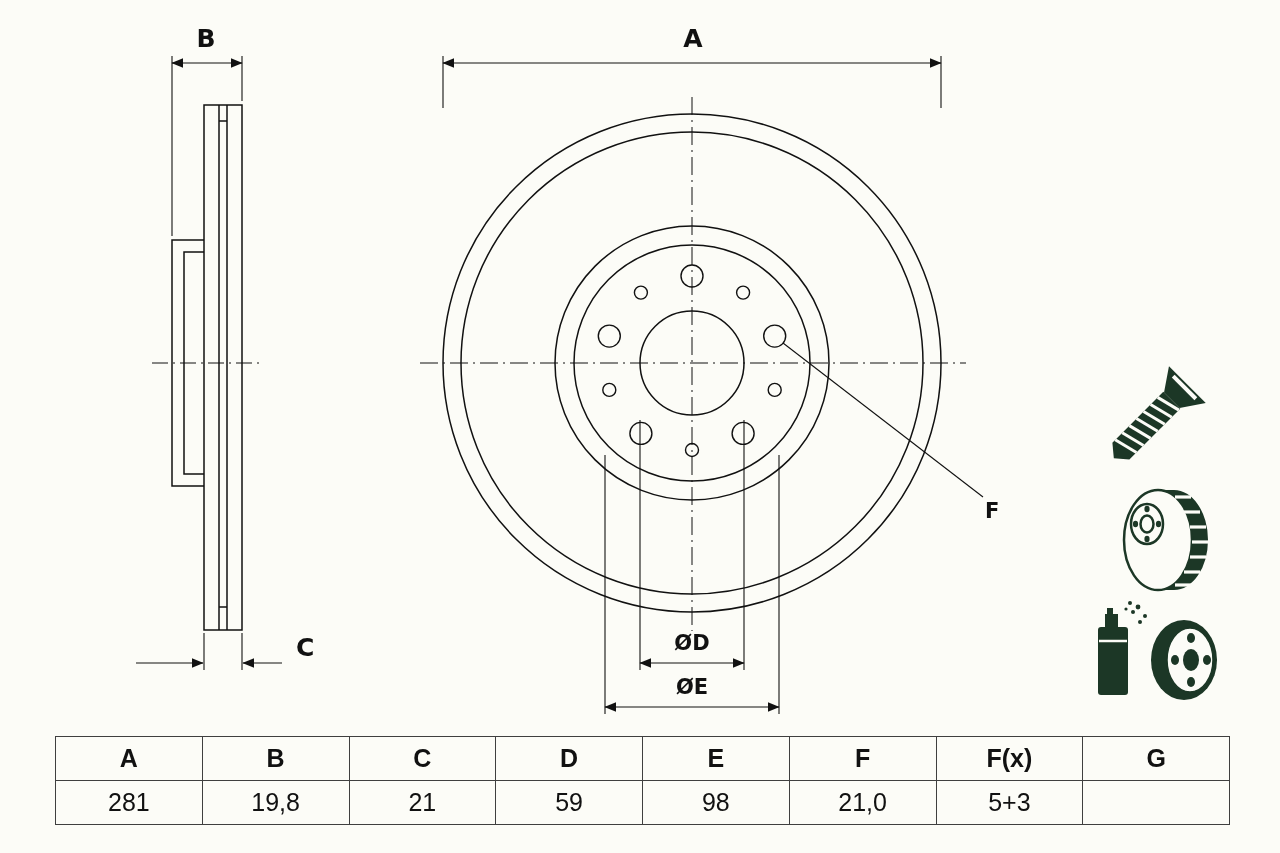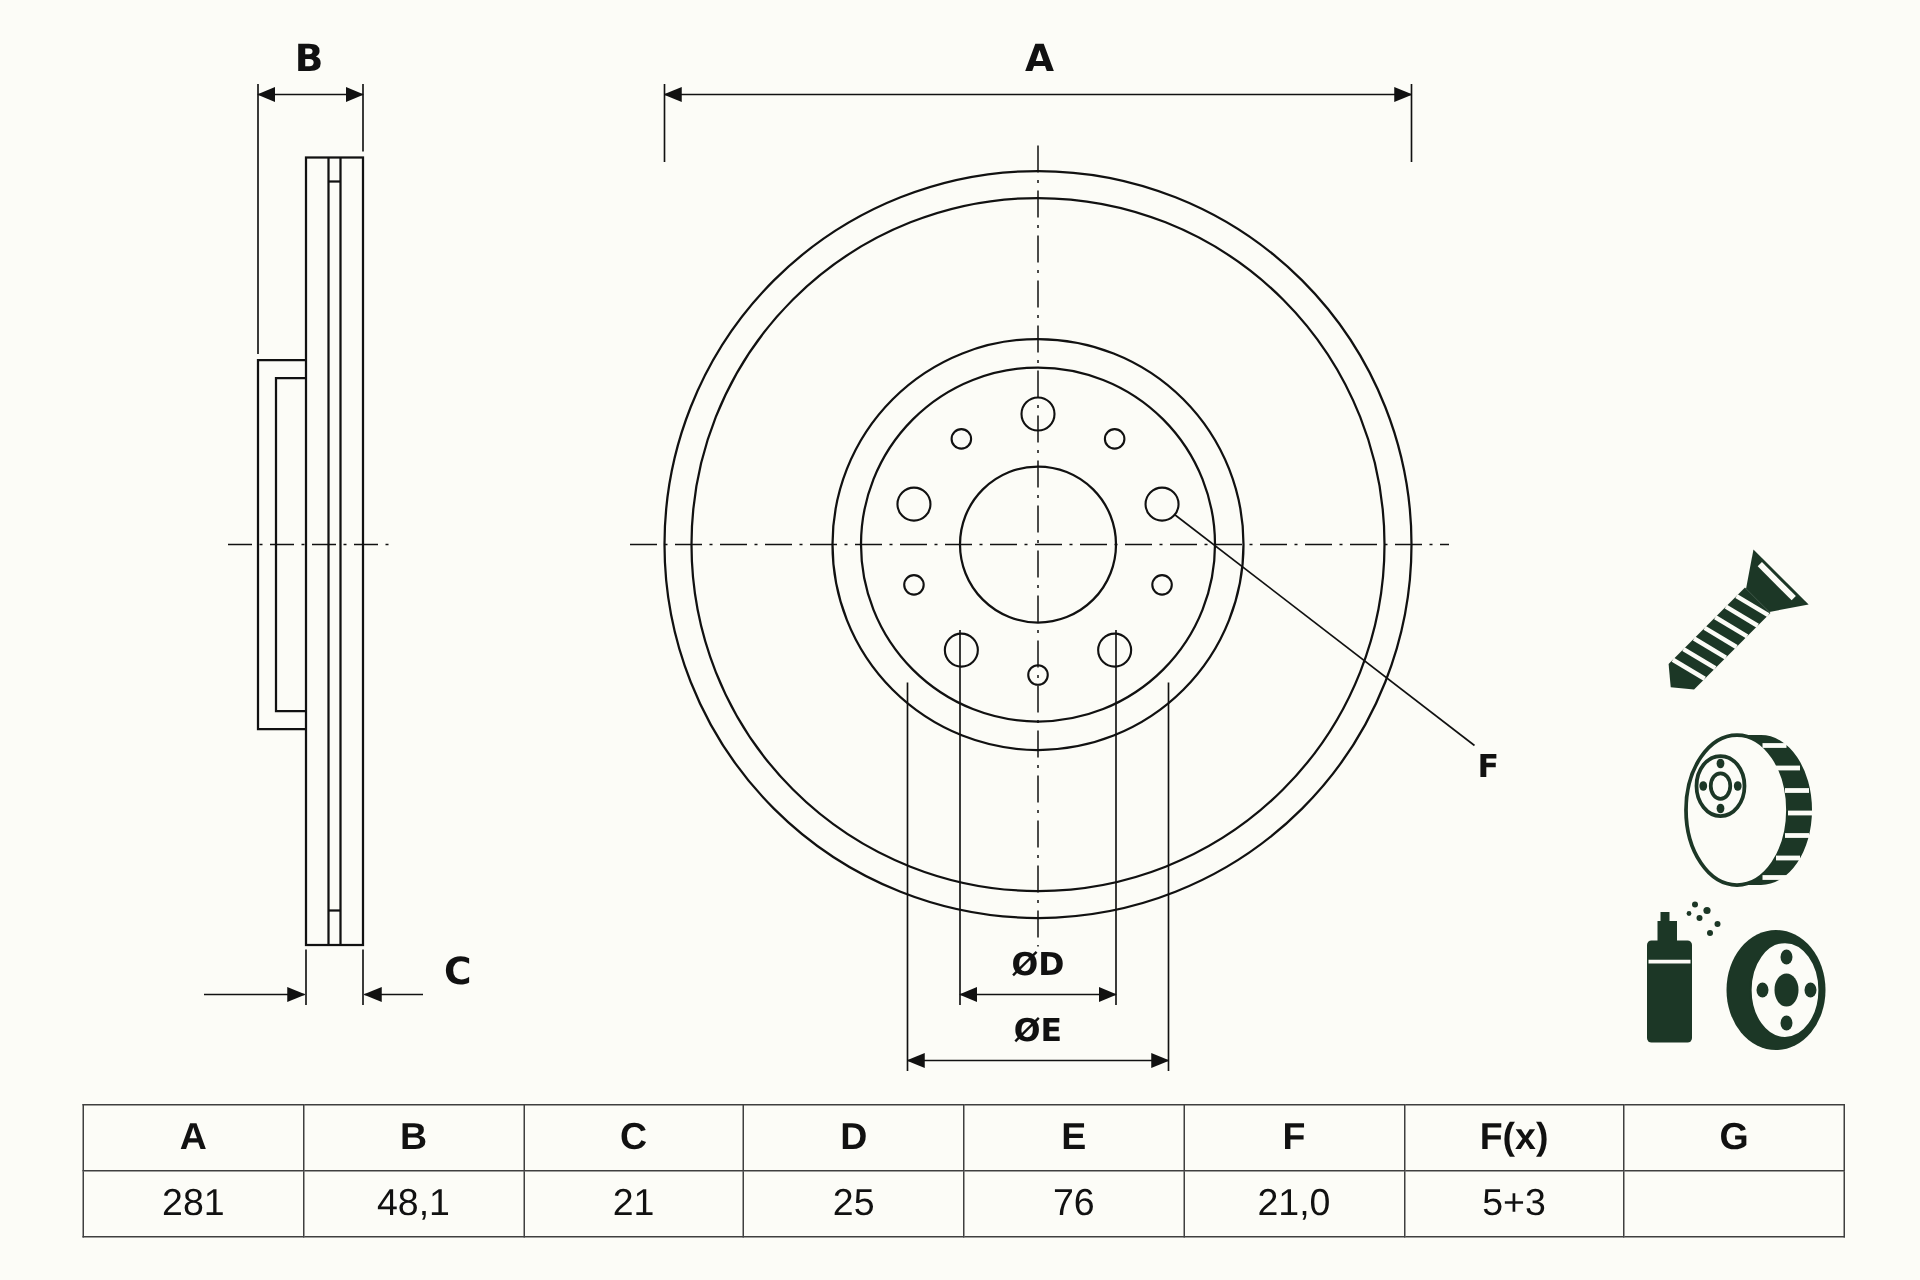--- a/index.html
+++ b/index.html
@@ -197,22 +197,22 @@
     <th>B</th>
     <th>C</th>
     <th>D</th>
     <th>E</th>
     <th>F</th>
     <th>F(x)</th>
     <th>G</th>
   </tr>
   <tr>
     <td>281</td>
-    <td>48,1</td>
+    <td>19,8</td>
     <td>21</td>
-    <td>25</td>
-    <td>76</td>
+    <td>59</td>
+    <td>98</td>
     <td>21,0</td>
     <td>5+3</td>
     <td></td>
   </tr>
 </tbody>
   </table>
 
 </body></html>

